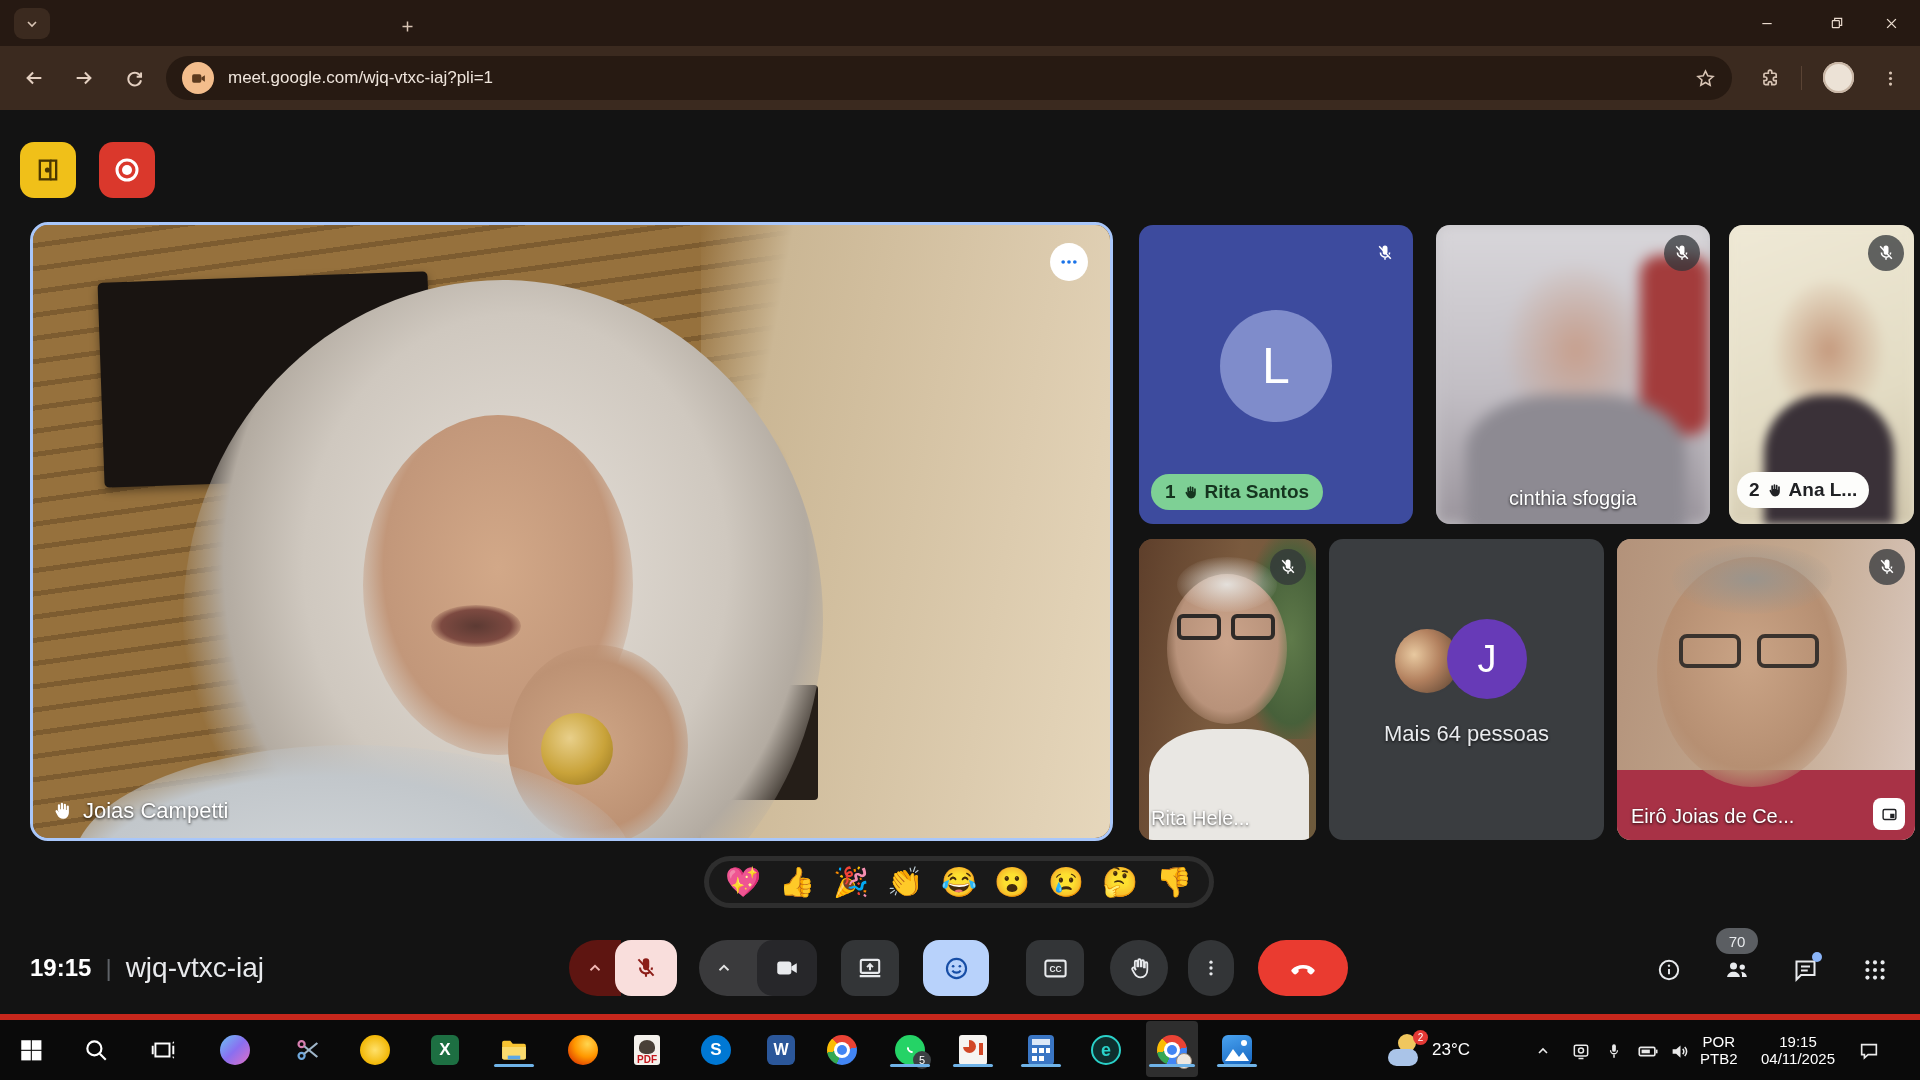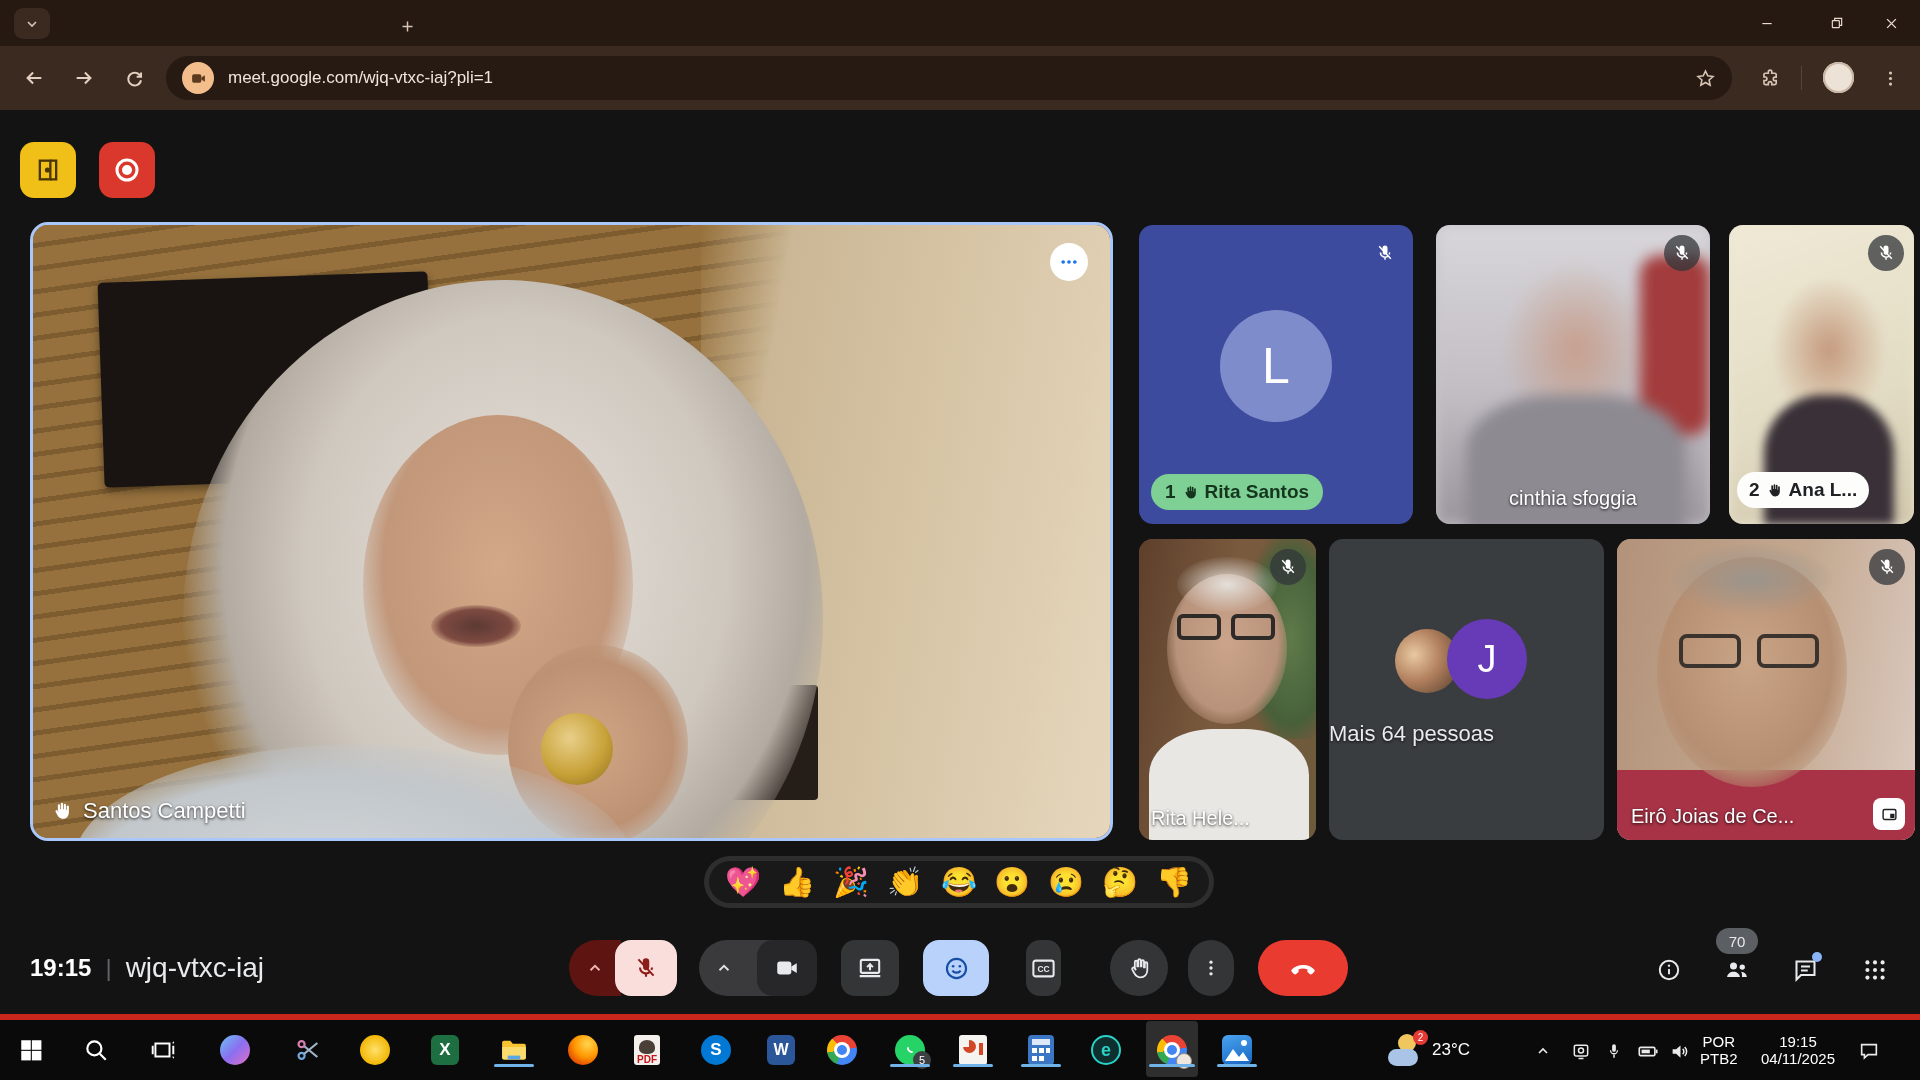--- a/index.html
+++ b/index.html
@@ -165,21 +165,21 @@
       <svg width="20" height="20" viewBox="0 0 24 24" fill="#1a73e8">
           <circle cx="5" cy="12" r="2.2"></circle>
           <circle cx="12" cy="12" r="2.2"></circle>
           <circle cx="19" cy="12" r="2.2"></circle>
         </svg>
     </div>
     <div class="tile-label flex" style="left:18px;bottom:14px;font-size:22px;gap:10px;">
       <svg width="22" height="22" viewBox="0 0 24 24" fill="#fff">
           <path d="M7.5 11V5.7a1.2 1.2 0 0 1 2.4 0V10h.8V4.2a1.2 1.2 0 0 1 2.4 0V10h.8V5.2a1.2 1.2 0 0 1 2.4 0V11h.8V7.2a1.2 1.2 0 0 1 2.4 0v6.3c0 4.1-2.7 7-6.5 7-2.9 0-4.6-1.5-6.1-4.2l-1.9-3.5a1.3 1.3 0 0 1 2.1-1.4l1.4 2.2z"></path>
         </svg>
-      <span>Santos Campetti</span>
+      <span>Joias Campetti</span>
     </div>
   </div>
 
   <div class="tile" style="left:1139px;top:225px;width:274px;height:299px;background:#3d4b9e;">
     <div class="mic-badge" style="background:transparent;">
       <svg width="20" height="20" viewBox="0 0 24 24" fill="none" stroke="#fff" stroke-width="1.8">
           <path d="M9 6a3 3 0 0 1 6 0v5a3 3 0 0 1-5.6 1.5" fill="#fff" stroke="none"></path>
           <path d="M6.5 11.5a5.5 5.5 0 0 0 9.5 3.7M17.5 11.5c0 .8-.2 1.6-.5 2.3M12 17.5V20"></path>
           <path d="M5 4l14 15"></path>
         </svg>
@@ -253,21 +253,21 @@
         </svg>
     </div>
     <div class="tile-label" style="left:12px;bottom:10px;">Rita Hele...</div>
   </div>
 
   <div class="tile" style="left:1329px;top:539px;width:275px;height:301px;background:#3a3d40;">
     <div class="layer" style="left:66px;top:90px;width:64px;height:64px;border-radius:50%;background:radial-gradient(circle at 30% 40%,#e8c9a0 0%,#b2805e 45%,#4f3b2c 100%);box-shadow:0 0 0 2px #3a3d40;"></div>
     <div class="layer" style="left:118px;top:80px;width:80px;height:80px;border-radius:50%;background:#673ab7;display:flex;align-items:center;justify-content:center;">
       <span style="color:#fff;font-size:38px;">J</span>
     </div>
-    <div class="tile-label" style="left:0;right:0;top:182px;font-size:22px;color:#e8eaed;">Mais 64 pessoas</div>
+    <div class="tile-label" style="left:0;right:0;top:182px;text-align:center;font-size:22px;color:#e8eaed;">Mais 64 pessoas</div>
   </div>
 
   <div class="tile" style="left:1617px;top:539px;width:298px;height:301px;background:#b99a82;">
     <div class="layer" style="inset:0;">
       <div class="layer" style="inset:0;background:linear-gradient(100deg,#b3927a 0%,#c3a88f 55%,#dccbc2 100%);"></div>
       <div class="layer" style="left:0;bottom:0;width:100%;height:70px;background:#a83246;"></div>
       <div class="layer" style="left:40px;top:18px;width:190px;height:230px;background:radial-gradient(ellipse at 48% 45%,#caa486 0%,#b68f72 60%,rgba(160,120,95,0) 80%);border-radius:50%;"></div>
       <div class="layer" style="left:55px;top:5px;width:160px;height:70px;background:radial-gradient(ellipse,#9a948c 0%,rgba(140,135,128,0) 75%);border-radius:50%;"></div>
       <div class="layer" style="left:62px;top:95px;width:62px;height:34px;border:4px solid #3a332e;border-radius:8px;box-sizing:border-box;"></div>
       <div class="layer" style="left:140px;top:95px;width:62px;height:34px;border:4px solid #3a332e;border-radius:8px;box-sizing:border-box;"></div>
@@ -342,21 +342,21 @@
 
   <div class="ctl" style="left:923px;width:66px;background:#b8d2fb;border-radius:16px;color:#174ea6;">
     <svg width="27" height="27" viewBox="0 0 24 24" fill="none" stroke="currentColor" stroke-width="1.9">
         <circle cx="12" cy="12" r="8.5"></circle>
         <circle cx="9" cy="10" r="1.2" fill="currentColor" stroke="none"></circle>
         <circle cx="15" cy="10" r="1.2" fill="currentColor" stroke="none"></circle>
         <path d="M8.3 13.8a4.6 4.6 0 0 0 7.4 0"></path>
       </svg>
   </div>
 
-  <div class="ctl ctl-dark" style="left:1026px;width:35px;">
+  <div class="ctl ctl-dark" style="left:1026px;width:58px;">
     <svg width="27" height="27" viewBox="0 0 24 24">
         <rect x="3" y="5" width="18" height="14" rx="2" fill="none" stroke="#e8eaed" stroke-width="1.8"></rect>
         <text x="12" y="15.5" text-anchor="middle" font-size="7.5" fill="#e8eaed" font-family="Liberation Sans, sans-serif" font-weight="bold">CC</text>
       </svg>
   </div>
 
   <div class="ctl ctl-dark" style="left:1110px;width:58px;border-radius:29px;">
     <svg width="25" height="25" viewBox="0 0 24 24" fill="none" stroke="currentColor" stroke-width="1.7">
         <path d="M7.5 11V5.7a1.2 1.2 0 0 1 2.4 0V10h.8V4.2a1.2 1.2 0 0 1 2.4 0V10h.8V5.2a1.2 1.2 0 0 1 2.4 0V11h.8V7.2a1.2 1.2 0 0 1 2.4 0v6.3c0 4.1-2.7 7-6.5 7-2.9 0-4.6-1.5-6.1-4.2l-1.9-3.5a1.3 1.3 0 0 1 2.1-1.4l1.4 2.2z"></path>
       </svg>

